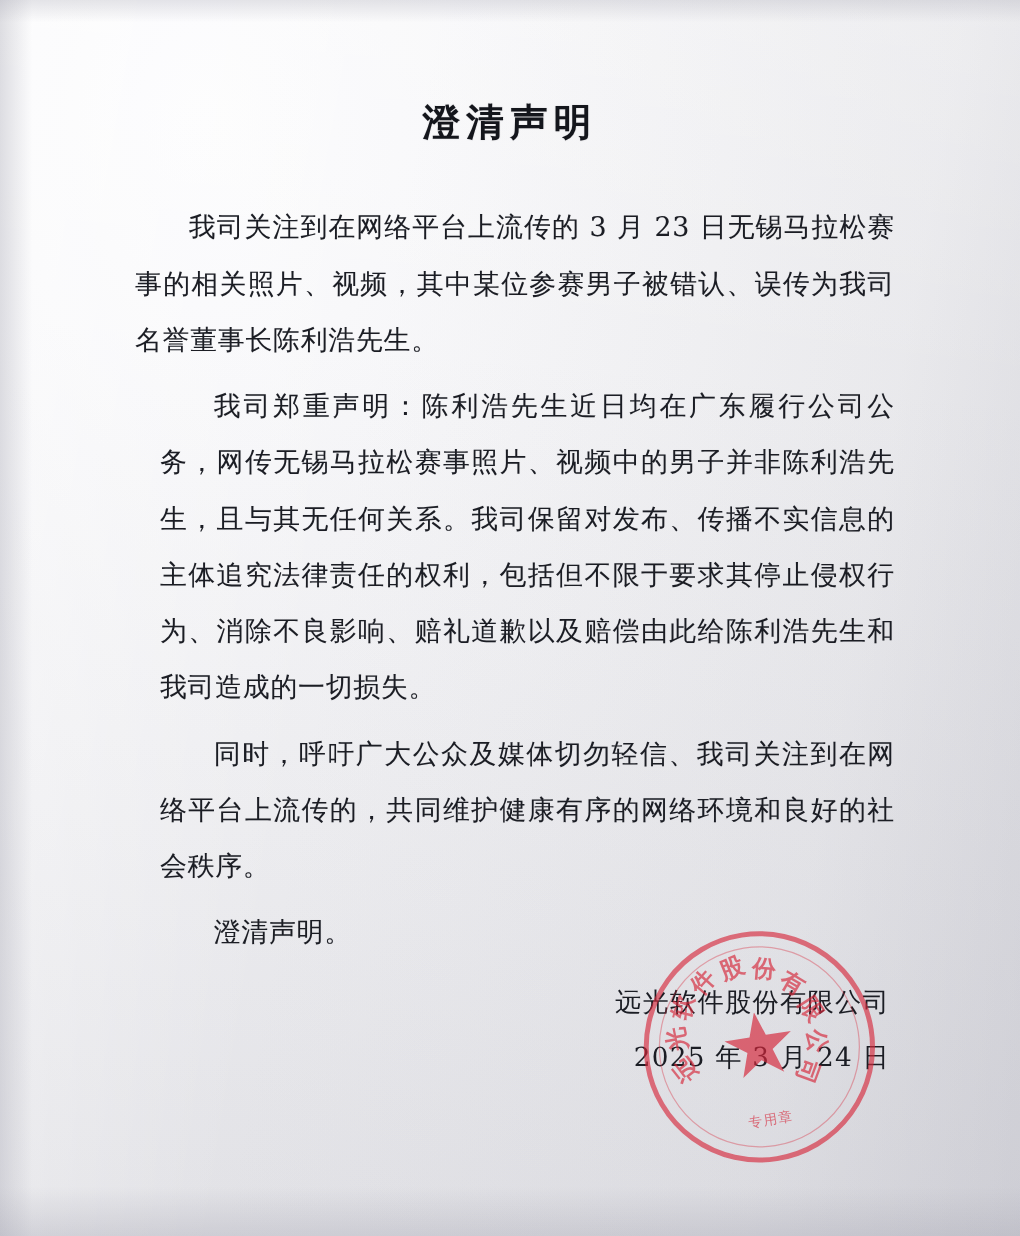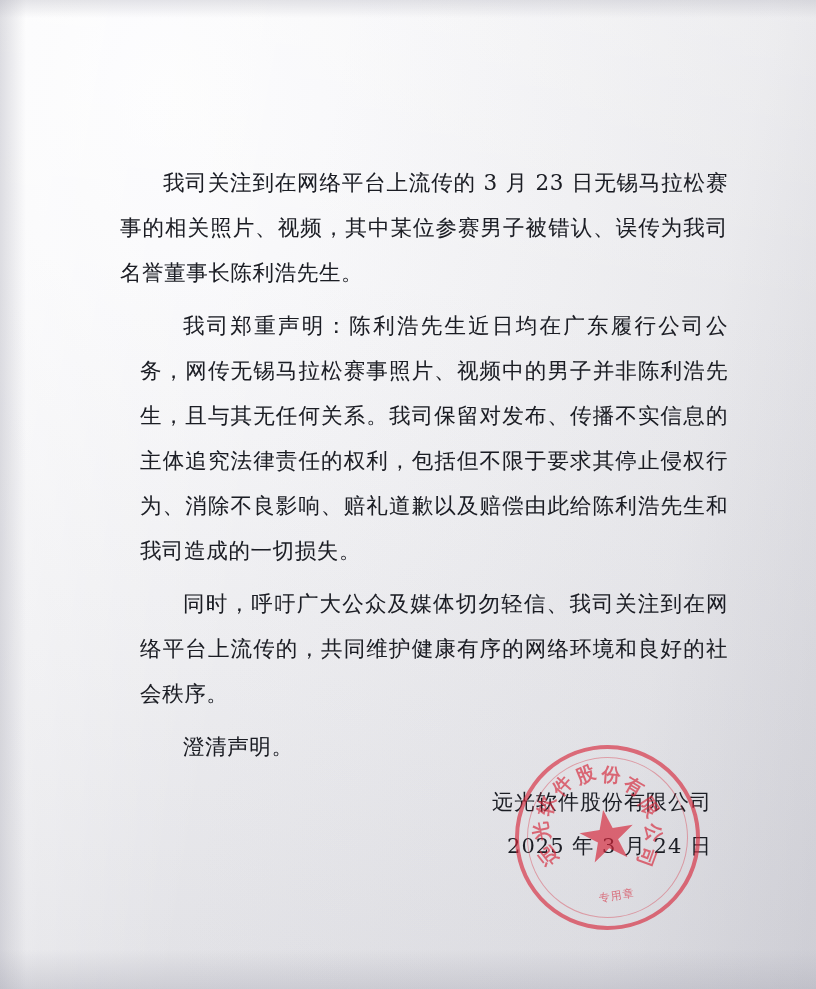--- a/index.html
+++ b/index.html
@@ -71,21 +71,21 @@
     font-weight: 700;
     letter-spacing: 5px;
     color: #14161c;
     font-family: "DejaVu Serif", "Liberation Serif", serif;
     text-shadow: 0 0 1px rgba(30,30,40,0.25);
   }
 
   .body-block {
     position: absolute;
     top: 160px;
-    left: 120px;
+    left: 108px;
     width: 608px;
   }
 
   .para {
     font-size: 21.5px;
     line-height: 45px;
     color: #1b1d24;
     text-align: justify;
     text-justify: inter-ideograph;
     text-indent: 2em;
@@ -183,20 +183,21 @@
 <body>
 
 <div class="page">
   <div class="paper-shade"></div>
   <div class="edge-left"></div>
   <div class="edge-top"></div>
   <div class="edge-bottom"></div>
 
   <div class="content">
 
+    <div class="doc-title">澄清声明</div>
 
     <div class="body-block">
       <p class="para">我司关注到在网络平台上流传的 3 月 23 日无锡马拉松赛事的相关照片、视频，其中某位参赛男子被错认、误传为我司名誉董事长陈利浩先生。</p>
       <p class="para gap">我司郑重声明：陈利浩先生近日均在广东履行公司公务，网传无锡马拉松赛事照片、视频中的男子并非陈利浩先生，且与其无任何关系。我司保留对发布、传播不实信息的主体追究法律责任的权利，包括但不限于要求其停止侵权行为、消除不良影响、赔礼道歉以及赔偿由此给陈利浩先生和我司造成的一切损失。</p>
       <p class="para gap">同时，呼吁广大公众及媒体切勿轻信、我司关注到在网络平台上流传的，共同维护健康有序的网络环境和良好的社会秩序。</p>
       <p class="para gap">澄清声明。</p>
     </div>
 
     <div class="sign-block">
       <div class="sign-line">远光软件股份有限公司</div>

